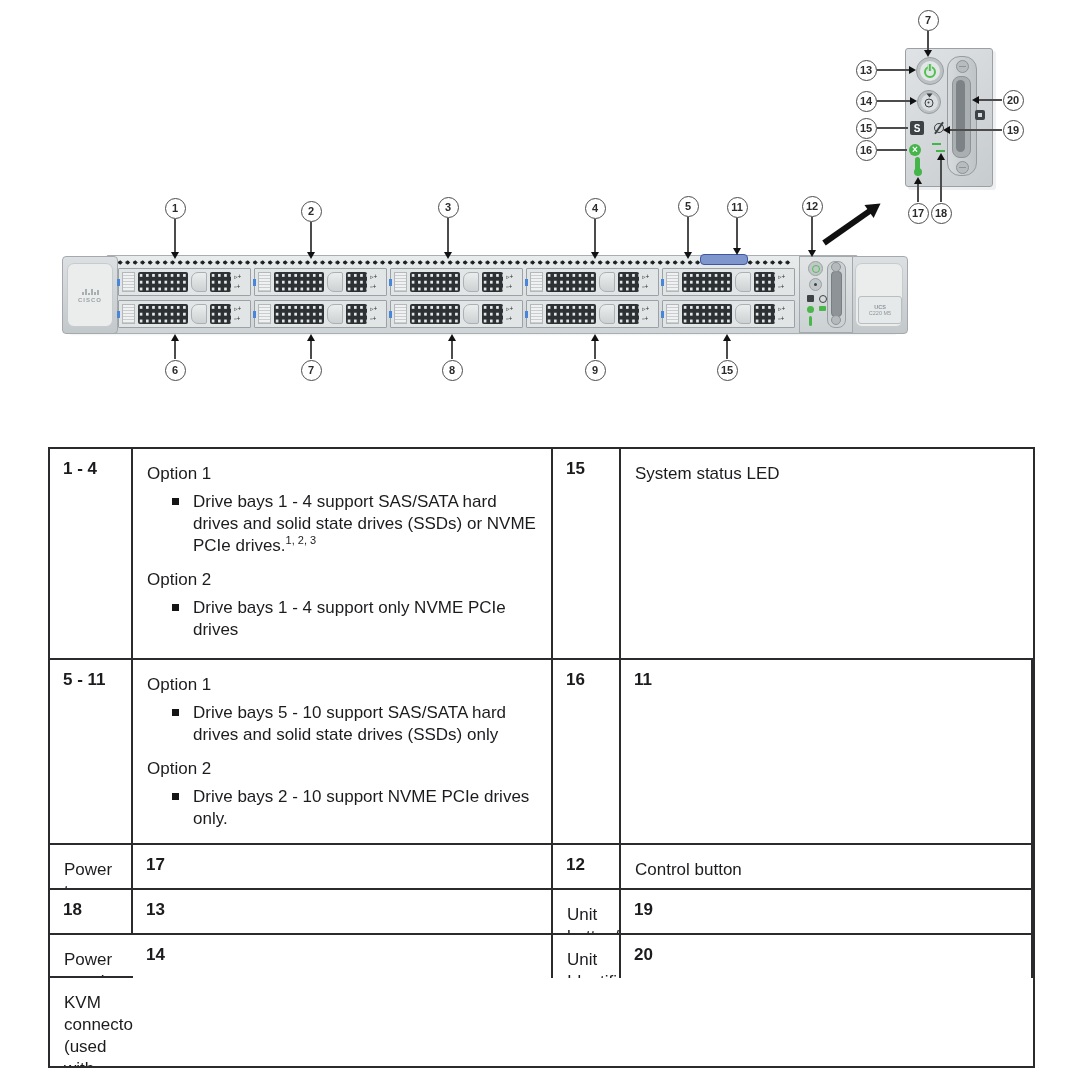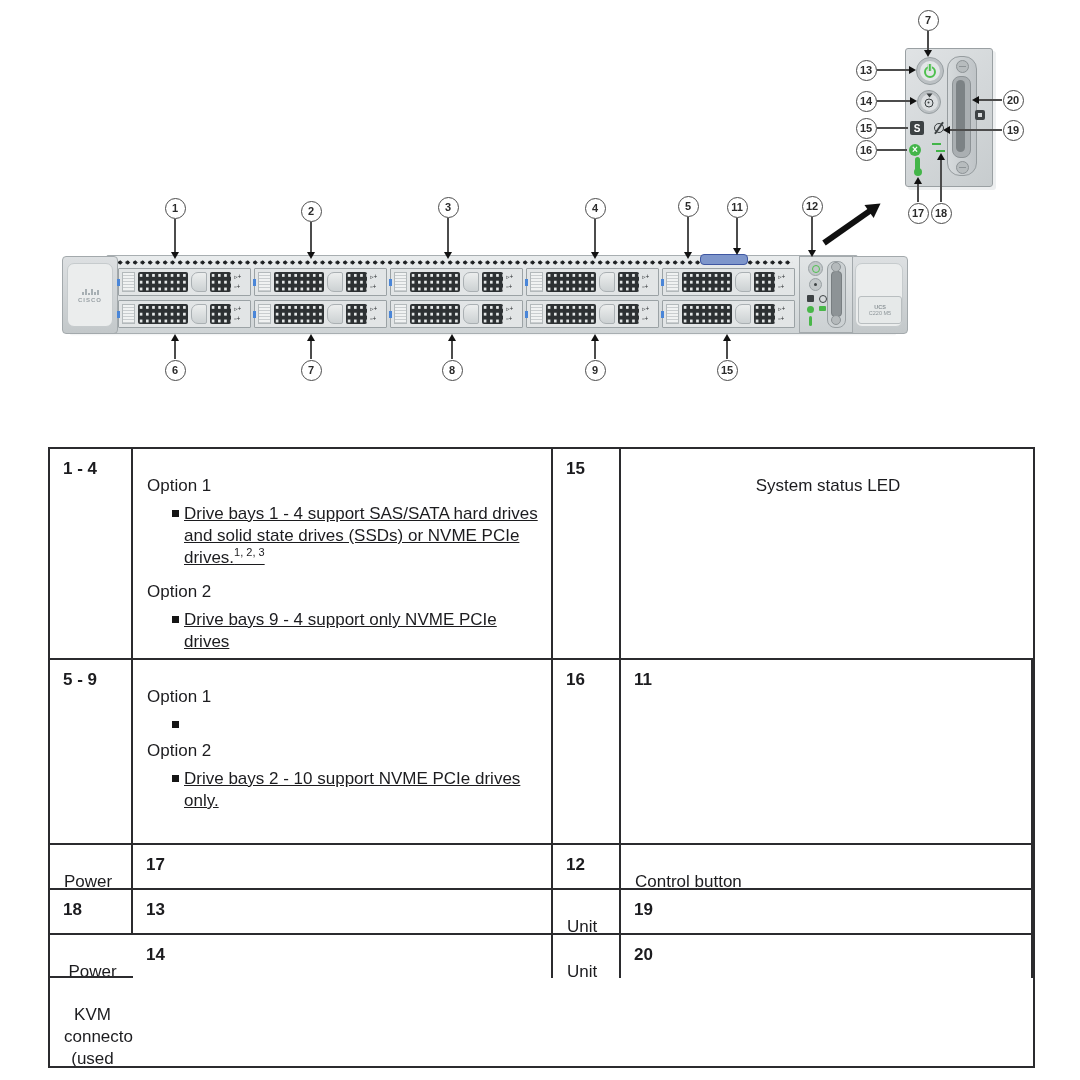--- a/index.html
+++ b/index.html
@@ -127,27 +127,27 @@
   #bigArrow { left:824px; top:240px; width:56px; height:6px; background:#101010;
               transform:rotate(-35deg); transform-origin:0 50%; z-index:8; }
   #bigArrow::after { content:''; position:absolute; right:-13px; top:-5.5px;
               border-left:14px solid #101010; border-top:8.5px solid transparent; border-bottom:8.5px solid transparent; }
 
   
   #reftable { position:absolute; left:48px; top:447px; width:987px; box-sizing:border-box;
               border:2px solid #2b2b2e; display:grid; grid-template-columns:83px 420px 68px 412px;
               grid-template-rows:211px 185px 45px 45px 43px 88px; background:#fff; }
   .tc { box-sizing:border-box; border-right:2px solid #2b2b2e; border-bottom:2px solid #2b2b2e; overflow:hidden; }
-  .tc.no-r { border-right:none;text-align:center; } .tc.no-b { border-bottom:none; }
+  .tc.no-r { border-right:none; } .tc.no-b { border-bottom:none; }
   .cnum { font-weight:bold; font-size:17px; padding:10px 0 0 13px; }
   .cdesc { font-size:17px; line-height:22px; padding:10px 12px 0 14px; }
   .p-plain { }
   .p-option { margin:12px 0 6px; }
-  .cdesc .p-option:first-child, .cdesc .p-plain:first-child { margin-top:16px; }
-  .p-bullet { display:flex; gap:5px; padding-left:25px; margin-bottom:4px;text-decoration:underline; }
+  .cdesc .p-option:first-child, .cdesc .p-plain:first-child { margin-top:4px; }
+  .p-bullet { display:flex; gap:14px; padding-left:25px; margin-bottom:4px; }
   .sq { flex:0 0 auto; width:7px; height:7px; background:#151515; margin-top:7px; }
   sup { font-size:11px; line-height:0; }
 </style>
 </head>
 <body>
 
 <div id="canvas">
   <div id="figure">
 
     <div class="abs" id="panel"></div>
@@ -382,32 +382,33 @@
       <div class="tc cnum">1 - 4</div>
       <div class="tc cdesc">
         <div class="p-option">Option 1</div>
         <div class="p-bullet">
           <span class="sq"></span>
           <span class="btx">Drive bays 1 - 4 support SAS/SATA hard drives and solid state drives (SSDs) or NVME PCIe drives.<sup>1, 2, 3</sup></span>
         </div>
         <div class="p-option">Option 2</div>
         <div class="p-bullet">
           <span class="sq"></span>
-          <span class="btx">Drive bays 9 - 4 support only NVME PCIe drives</span>
+          <span class="btx">Drive bays 1 - 4 support only NVME PCIe drives</span>
         </div>
       </div>
       <div class="tc cnum">15</div>
       <div class="tc cdesc no-r">
         <div class="p-plain">System status LED</div>
       </div>
-      <div class="tc cnum">5 - 9</div>
+      <div class="tc cnum">5 - 11</div>
       <div class="tc cdesc">
         <div class="p-option">Option 1</div>
         <div class="p-bullet">
           <span class="sq"></span>
+          <span class="btx">Drive bays 5 - 10 support SAS/SATA hard drives and solid state drives (SSDs) only</span>
         </div>
         <div class="p-option">Option 2</div>
         <div class="p-bullet">
           <span class="sq"></span>
           <span class="btx">Drive bays 2 - 10 support NVME PCIe drives only.</span>
         </div>
       </div>
       <div class="tc cnum">16</div>
       <div class="tc cnum">11</div>
       <div class="tc cdesc">

